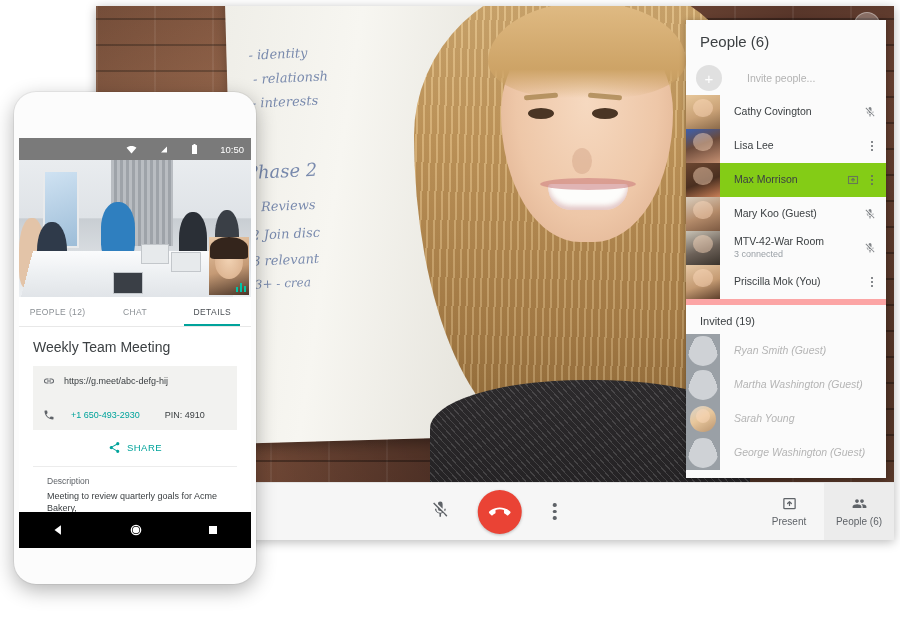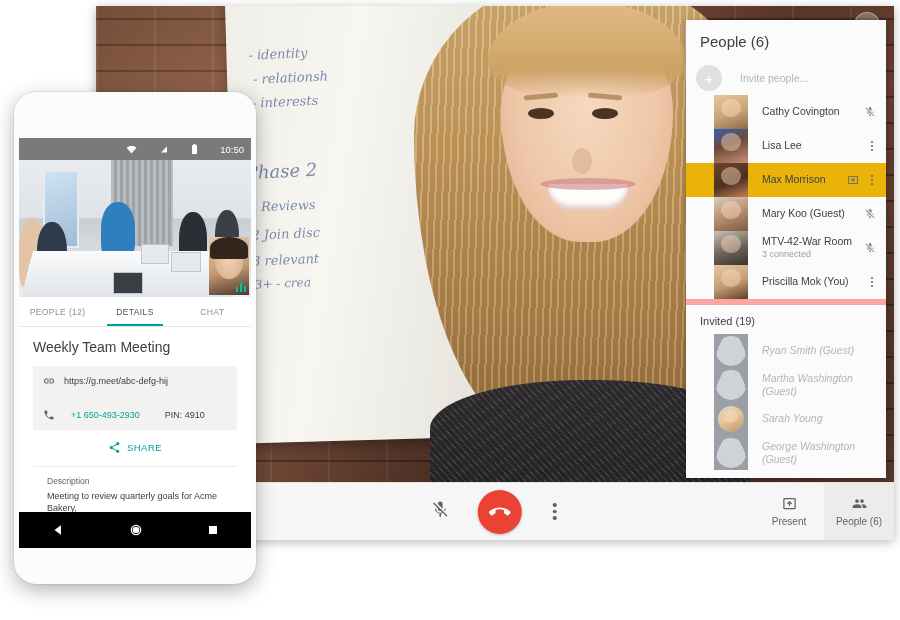--- a/index.html
+++ b/index.html
@@ -113,24 +113,24 @@
     font-size: 11px; color: #3c4043;
     overflow: hidden;
   }
   #panel-title { padding: 13px 0 11px 14px; font-size: 15px; color:#3c4043; }
   .invite-row { display:flex; align-items:center; height: 34px; padding-left: 10px; }
   .invite-avatar {
     width: 26px; height:26px; border-radius:50%; background:#e0e0e0;
     display:flex; align-items:center; justify-content:center;
     color:#fff; font-size:15px; line-height:1; font-weight:300;
   }
-  .invite-label { margin-left: 18px; color:#b3b3b3; font-size:10.5px; }
-
-  .p-row { display:flex; align-items:center; height:34px; position:relative;padding-left:28px; }
-  .p-row.highlight { background:#eab308; }
+  .invite-label { margin-left: 25px; color:#b3b3b3; font-size:10.5px; }
+
+  .p-row { display:flex; align-items:center; height:34px; position:relative; }
+  .p-row.highlight { background:#84cc16; }
   .p-av { width:34px; height:34px; flex:0 0 34px; overflow:hidden; position:relative; }
   .p-av.gray { background:#9aa0a6; display:flex; align-items:center; justify-content:center; }
   .p-av .silhouette {
     width:30px; height:30px; border-radius:50%;
     background: radial-gradient(circle at 50% 33%, #cfd2d6 0 9px, transparent 9px),
                 radial-gradient(ellipse at 50% 112%, #cfd2d6 0 16px, transparent 16px);
   }
   .p-name { margin-left:14px; flex:1; font-size:10.5px; color:#3c4043; line-height:1.25; }
   .p-name .sub { display:block; font-size:9px; color:#9aa0a6; margin-top:1px; }
   .p-row.invited .p-name { color:#b5b5b5; font-style: italic; }
@@ -482,25 +482,25 @@
               <i style="height:9px;"></i>
               <i style="height:6px;"></i>
           </div>
         </div>
       </div>
 
       <div id="tabs">
         <div class="tab">
             <span>PEOPLE (12)</span>
           </div>
+        <div class="tab">
+            <span>CHAT</span>
+          </div>
         <div class="tab active">
             <span>DETAILS</span>
-          </div>
-        <div class="tab">
-            <span>CHAT</span>
           </div>
       </div>
 
       <div id="details">
         <div id="meeting-title">Weekly Team Meeting</div>
 
         <div id="info-card">
           <div class="info-line">
             <svg width="12" height="12" viewBox="0 0 24 24" fill="#5f6368">
                 <path d="M3.9 12c0-1.71 1.39-3.1 3.1-3.1h4V7H7a5 5 0 0 0 0 10h4v-1.9H7c-1.71 0-3.1-1.39-3.1-3.1zM8 13h8v-2H8v2zm9-6h-4v1.9h4c1.71 0 3.1 1.39 3.1 3.1s-1.39 3.1-3.1 3.1h-4V17h4a5 5 0 0 0 0-10z"></path>

